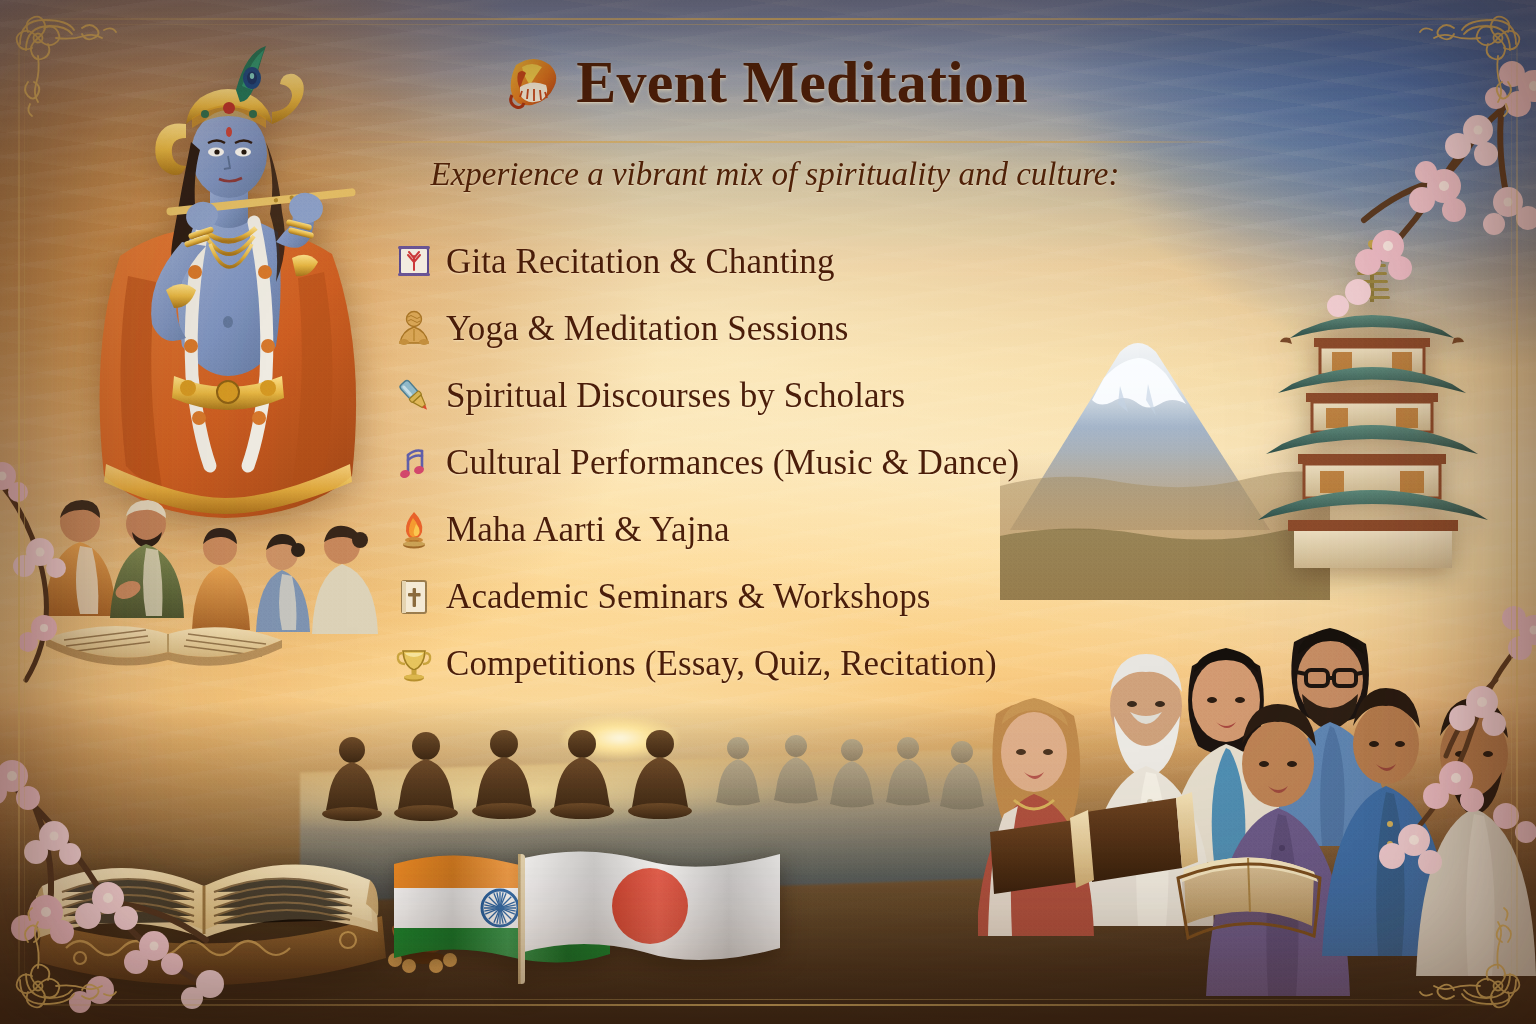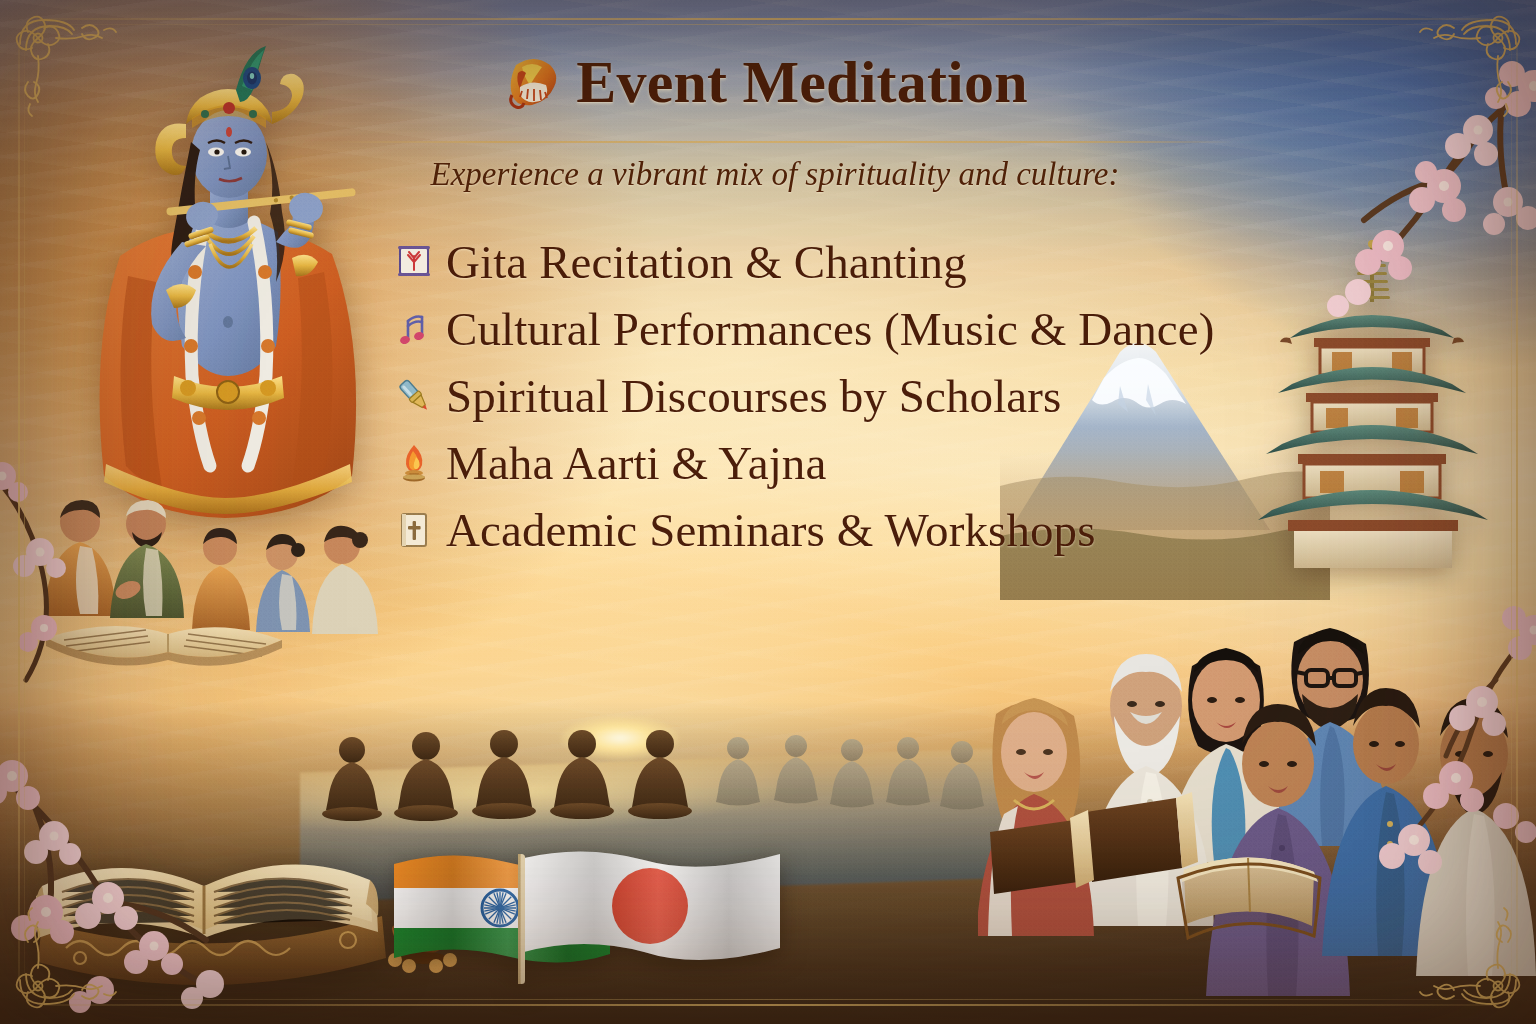--- a/index.html
+++ b/index.html
@@ -181,21 +181,21 @@
     list-style:none;
   }
   .hl-item {
     display:flex; align-items:center; gap:14px;
     height:67px;
   }
   .hl-icon { width:36px; height:40px; flex:0 0 36px; display:block; }
   .hl-icon svg { width:100%; height:100%; display:block; }
   .hl-label {
     font-family:"Liberation Serif", serif;
-    font-size:47px; color:#4a1d09; letter-spacing:.1px;
+    font-size:35px; color:#4a1d09; letter-spacing:.1px;
     text-shadow:0 1px 2px rgba(255,246,218,.55);
     white-space:nowrap;
   }
 
   
   .vignette {
     position:absolute; inset:0; pointer-events:none;
     box-shadow:inset 0 0 120px 40px rgba(60,30,12,.40), inset 0 0 300px 90px rgba(70,36,14,.22);
   }
 </style>
@@ -1011,55 +1011,71 @@
                 <path d="M18 20 L12 13"></path>
                 <path d="M18 20 L24 13"></path>
               <path d="M18 16 L13 10"></path>
                 <path d="M18 16 L23 10"></path>
             </g>
           </svg>
         </span>
         <span class="hl-label">Gita Recitation &amp; Chanting</span>
       </li>
 
+      <li class="hl-item">
+        <span class="hl-icon">
+          <svg viewBox="0 0 36 40" xmlns="http://www.w3.org/2000/svg">
+            <circle cx="18" cy="10" r="7.5" fill="#d9a555" stroke="#a97526" stroke-width="1.4"></circle>
+            <g stroke="#a97526" stroke-width="1" fill="none" opacity=".9">
+              <path d="M12 8 q3 -3 6 0 q3 3 6 0"></path>
+                <path d="M12 12 q3 -3 6 0 q3 3 6 0"></path>
+            </g>
+            <path d="M18 18 Q6 22 4 34 L32 34 Q30 22 18 18Z" fill="#d9a555" stroke="#a97526" stroke-width="1.4"></path>
+            <path d="M18 20 L18 32" stroke="#b98733" stroke-width="1.4"></path>
+            <ellipse cx="8" cy="33" rx="5" ry="3" fill="#c48f3e"></ellipse>
+            <ellipse cx="28" cy="33" rx="5" ry="3" fill="#c48f3e"></ellipse>
+          </svg>
+        </span>
+        <span class="hl-label">Yoga &amp; Meditation Sessions</span>
+      </li>
+
+      <li class="hl-item">
+        <span class="hl-icon">
+          <svg viewBox="0 0 36 40" xmlns="http://www.w3.org/2000/svg">
+            <g transform="rotate(-42 18 20)">
+              <rect x="13" y="3" width="11" height="18" rx="3" fill="#8fb9c9" stroke="#4c7a8c" stroke-width="1.4"></rect>
+              <rect x="12" y="19" width="13" height="5" rx="1.5" fill="#d8b350" stroke="#9b7a1f" stroke-width="1.2"></rect>
+              <path d="M13 24 L24 24 L20.5 34 L16.5 34Z" fill="#e0b657" stroke="#9b7a1f" stroke-width="1.2"></path>
+              <path d="M16.5 34 L20.5 34 L18.5 39 Z" fill="#d8492c"></path>
+              <rect x="15" y="5" width="3" height="13" rx="1.5" fill="#cfe3ea" opacity=".85"></rect>
+            </g>
+          </svg>
+        </span>
+        <span class="hl-label">Spiritual Discourses by Scholars</span>
+      </li>
 
       <li class="hl-item">
         <span class="hl-icon">
           <svg viewBox="0 0 36 40" xmlns="http://www.w3.org/2000/svg">
             <g stroke="#5f5ea8" stroke-width="2.6" fill="none" stroke-linecap="round">
               <path d="M12 30 L12 12"></path>
                 <path d="M26 26 L26 8"></path>
               <path d="M12 12 Q19 6 26 8"></path>
                 <path d="M12 17 Q19 11 26 13"></path>
             </g>
             <ellipse cx="9" cy="31" rx="5" ry="4" fill="#d2466b" transform="rotate(-18 9 31)"></ellipse>
             <ellipse cx="23" cy="27" rx="5" ry="4" fill="#d2466b" transform="rotate(-18 23 27)"></ellipse>
           </svg>
         </span>
         <span class="hl-label">Cultural Performances (Music &amp; Dance)</span>
       </li>
 
       <li class="hl-item">
         <span class="hl-icon">
           <svg viewBox="0 0 36 40" xmlns="http://www.w3.org/2000/svg">
-            <g transform="rotate(-42 18 20)">
-              <rect x="13" y="3" width="11" height="18" rx="3" fill="#8fb9c9" stroke="#4c7a8c" stroke-width="1.4"></rect>
-              <rect x="12" y="19" width="13" height="5" rx="1.5" fill="#d8b350" stroke="#9b7a1f" stroke-width="1.2"></rect>
-              <path d="M13 24 L24 24 L20.5 34 L16.5 34Z" fill="#e0b657" stroke="#9b7a1f" stroke-width="1.2"></path>
-              <path d="M16.5 34 L20.5 34 L18.5 39 Z" fill="#d8492c"></path>
-              <rect x="15" y="5" width="3" height="13" rx="1.5" fill="#cfe3ea" opacity=".85"></rect>
-            </g>
-          </svg>
-        </span>
-        <span class="hl-label">Spiritual Discourses by Scholars</span>
-      </li>
-
-      <li class="hl-item">
-        <span class="hl-icon">
-          <svg viewBox="0 0 36 40" xmlns="http://www.w3.org/2000/svg">
             <path d="M18 2 Q28 12 26 22 Q24 28 18 29 Q11 28 10 21 Q9 12 18 2Z" fill="#e9622a"></path>
             <path d="M17 8 Q24 16 22 23 Q20 27 17 27 Q13 26 13 21 Q13 14 17 8Z" fill="#f59a30"></path>
             <path d="M20 14 Q25 19 23 24 Q21 27 19 26 Q17 24 18 20Z" fill="#fbc64e"></path>
             <ellipse cx="18" cy="30" rx="9" ry="3" fill="#c98a3a"></ellipse>
             <path d="M13 30 L23 30 L21 34 L15 34Z" fill="#b3762d"></path>
             <ellipse cx="18" cy="35" rx="11" ry="3.4" fill="#9e6828"></ellipse>
             <ellipse cx="18" cy="34" rx="11" ry="2.6" fill="#caa154"></ellipse>
           </svg>
         </span>
         <span class="hl-label">Maha Aarti &amp; Yajna</span>
@@ -1072,20 +1088,34 @@
             <rect x="6" y="4" width="4" height="32" fill="#e5d4b2"></rect>
             <g fill="#8a6a3c">
               <rect x="16.6" y="11" width="3.4" height="19" rx="1"></rect>
               <rect x="12" y="16" width="12.6" height="3.4" rx="1"></rect>
             </g>
           </svg>
         </span>
         <span class="hl-label">Academic Seminars &amp; Workshops</span>
       </li>
 
+      <li class="hl-item">
+        <span class="hl-icon">
+          <svg viewBox="0 0 36 40" xmlns="http://www.w3.org/2000/svg">
+            <path d="M7 7 L29 7 Q28 22 18 26 Q8 22 7 7Z" fill="#e7c45c" stroke="#a07e22" stroke-width="1.6"></path>
+            <path d="M9 9 L27 9 Q26 12 18 13 Q10 12 9 9Z" fill="#f6e39a"></path>
+            <path d="M7 9 Q1 9 2 15 Q3 20 9 20" fill="none" stroke="#c9a33c" stroke-width="2.4"></path>
+            <path d="M29 9 Q35 9 34 15 Q33 20 27 20" fill="none" stroke="#c9a33c" stroke-width="2.4"></path>
+            <rect x="15.5" y="26" width="5" height="6" fill="#c9a33c"></rect>
+            <ellipse cx="18" cy="34" rx="10" ry="3.4" fill="#b8902e"></ellipse>
+            <ellipse cx="18" cy="33" rx="10" ry="2.6" fill="#ddb74c"></ellipse>
+          </svg>
+        </span>
+        <span class="hl-label">Competitions (Essay, Quiz, Recitation)</span>
+      </li>
 
     </ul>
   </div>
 
   <div class="border-frame">
     <div class="bline bt"></div>
     <div class="bline bb"></div>
     <div class="bline v bl"></div>
     <div class="bline v br"></div>
     <div class="bline bt2"></div>

